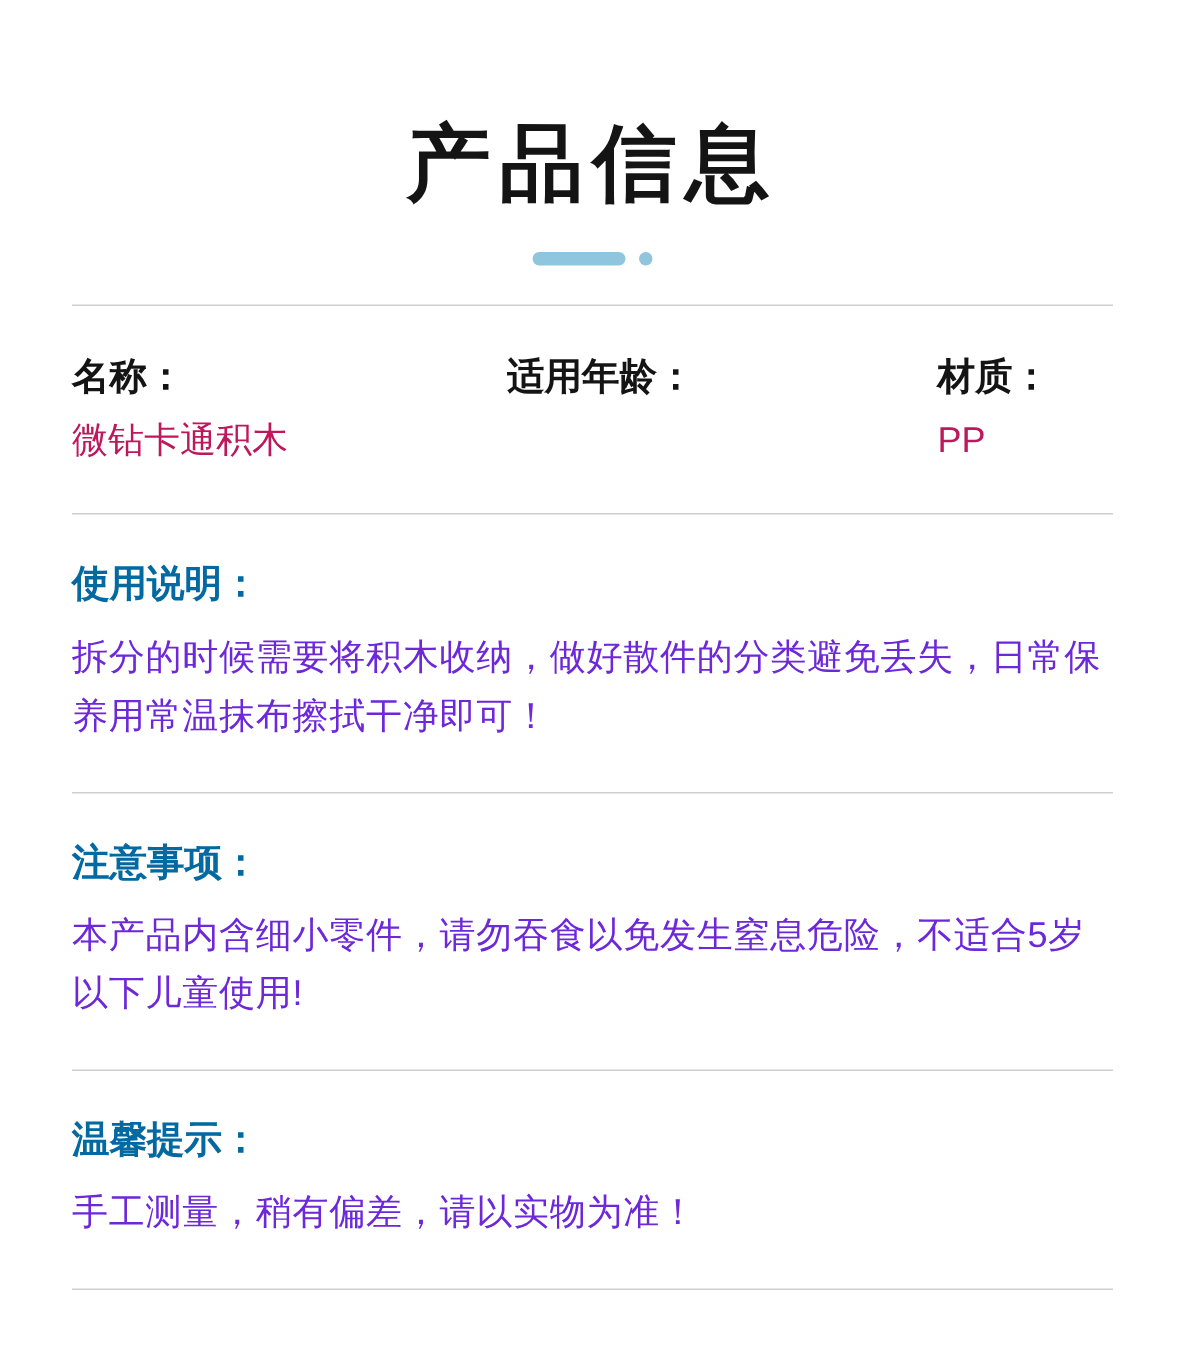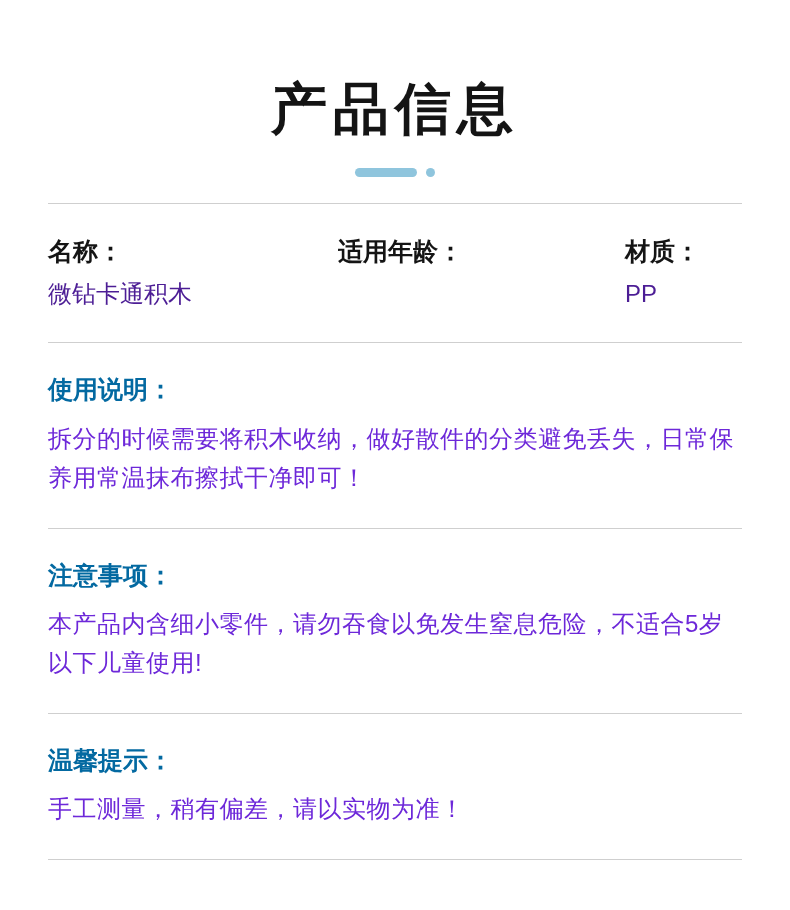--- a/index.html
+++ b/index.html
@@ -67,21 +67,21 @@
   .spec-col.c2 { width: 240px; }
   .spec-col.c3 { flex: 1; margin-left: 47px; }
   .spec-label {
     font-size: 25px;
     font-weight: bold;
     color: #141414;
     line-height: 1.2;
   }
   .spec-value {
     font-size: 24px;
-    color: #4c1d95;
+    color: #be185d;
     line-height: 1.2;
   }
   .section {
     padding: 30px 0 30px 0;
   }
   .section-title {
     font-size: 25px;
     font-weight: bold;
     color: #0369a1;
     margin-bottom: 14px;

